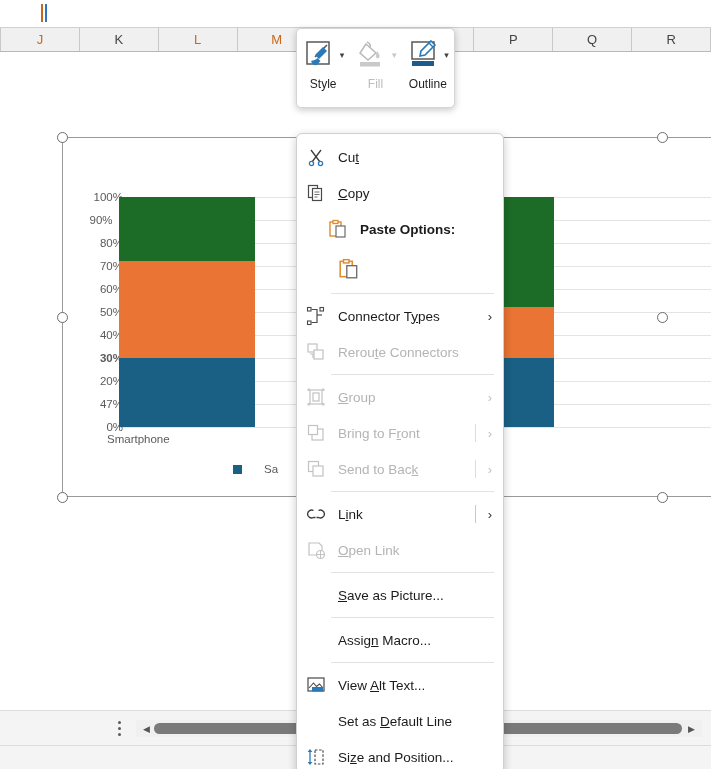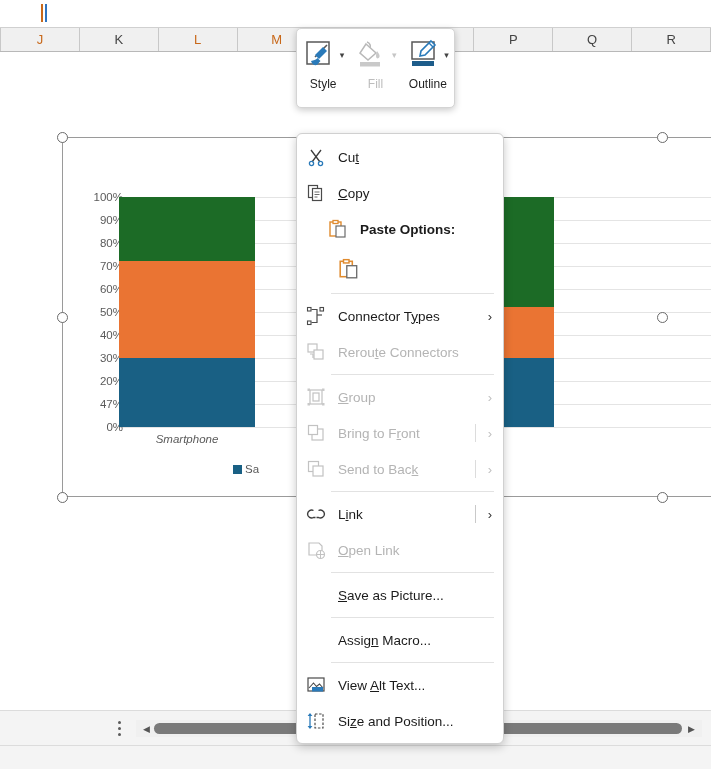--- a/index.html
+++ b/index.html
@@ -50,26 +50,26 @@
   .gridline { position: absolute; left: 56px; right: 8px; height: 1px; background: #e4e4e4; }
 
   .bar { position: absolute; width: 136px; }
   .seg { position: absolute; left: 0; width: 100%; }
   .seg.s1 { background: #196084; }
   .seg.s2 { background: #ea7433; }
   .seg.s3 { background: #1c6b26; }
 
   .catlabel {
     position: absolute; font-size: 11.5px; color: #5a5a5a;
-    text-align: center; width: 160px; font-style: italic;
+    text-align: left; width: 160px;
   }
 
   .legend {
     position: absolute; left: 170px; top: 325px;
-    display: flex; align-items: center; gap: 3px;
+    display: flex; align-items: center; gap: 22px;
     font-size: 11.5px; color: #5a5a5a;
   }
   .legend-swatch { width: 9px; height: 9px; background: #196084; display:block; }
 
   
   .handle {
     position: absolute; width: 11px; height: 11px; border-radius: 50%;
     background: #ffffff; border: 1.6px solid #6b6b6b; z-index: 6;
   }
 
@@ -187,27 +187,27 @@
       <div class="gridline" style="top:151px;"></div>
       <div class="gridline" style="top:174px;"></div>
       <div class="gridline" style="top:197px;"></div>
       <div class="gridline" style="top:220px;"></div>
       <div class="gridline" style="top:243px;"></div>
       <div class="gridline" style="top:266px;"></div>
       <div class="gridline" style="top:289px;"></div>
 
       <div class="ylabels">
         <div class="ytick" style="top:2px;">100%</div>
-        <div class="ytick" style="top:25px;">90%</div>
+        <div class="ytick" style="top:25px;text-align:center;">90%</div>
         <div class="ytick" style="top:48px;">80%</div>
         <div class="ytick" style="top:71px;">70%</div>
         <div class="ytick" style="top:94px;">60%</div>
         <div class="ytick" style="top:117px;">50%</div>
         <div class="ytick" style="top:140px;">40%</div>
-        <div class="ytick" style="top:163px;">30%</div>
+        <div class="ytick" style="top:163px;font-weight:bold;">30%</div>
         <div class="ytick" style="top:186px;">20%</div>
         <div class="ytick" style="top:209px;">47%</div>
         <div class="ytick" style="top:232px;">0%</div>
       </div>
 
       <div class="bar" style="left:56px; top:59px; height:230px;">
         <div class="seg s3" style="top:0px;   height:64.4px;"></div>
         <div class="seg s2" style="top:64.4px; height:96.6px;"></div>
         <div class="seg s1" style="top:161px; height:69px;"></div>
       </div>
@@ -434,20 +434,24 @@
       <span class="ctx-ico">
         <svg width="20" height="20" viewBox="0 0 20 20">
           <rect x="2" y="3" width="16" height="13" fill="#ffffff" stroke="#4a4a4a" stroke-width="1.2"></rect>
           <path d="M3 13 l4.5,-5 3,3.5 3,-2.5 3.5,4" fill="none" stroke="#4a4a4a" stroke-width="1.1"></path>
           <rect x="6" y="12" width="11" height="4.5" fill="#2a7ab9"></rect>
         </svg>
       </span>
       <span class="ctx-txt">View <u>A</u>lt Text...</span>
     </div>
 
+    <div class="ctx-item">
+      <span class="ctx-ico"></span>
+      <span class="ctx-txt">Set as <u>D</u>efault Line</span>
+    </div>
 
     <div class="ctx-item">
       <span class="ctx-ico">
         <svg width="20" height="20" viewBox="0 0 20 20">
           <rect x="9" y="3" width="8" height="14" fill="#ffffff" stroke="#4a4a4a" stroke-width="1.2" stroke-dasharray="2.5 1.6"></rect>
           <path d="M4 3 v14" stroke="#2a7ab9" stroke-width="1.3"></path>
           <path d="M4 2 l2.4,3 h-4.8 z" fill="#2a7ab9"></path>
           <path d="M4 18 l2.4,-3 h-4.8 z" fill="#2a7ab9"></path>
         </svg>
       </span>

